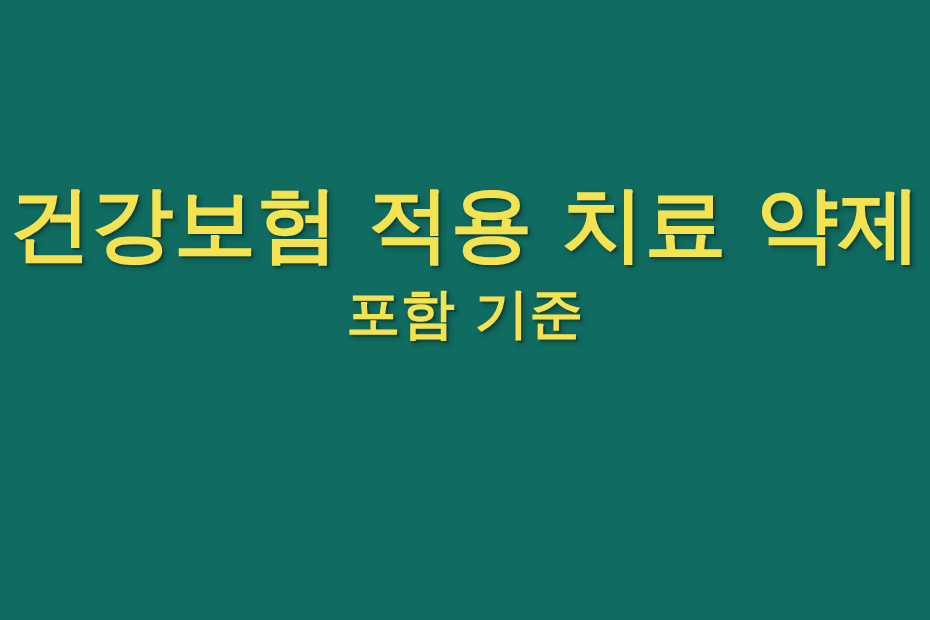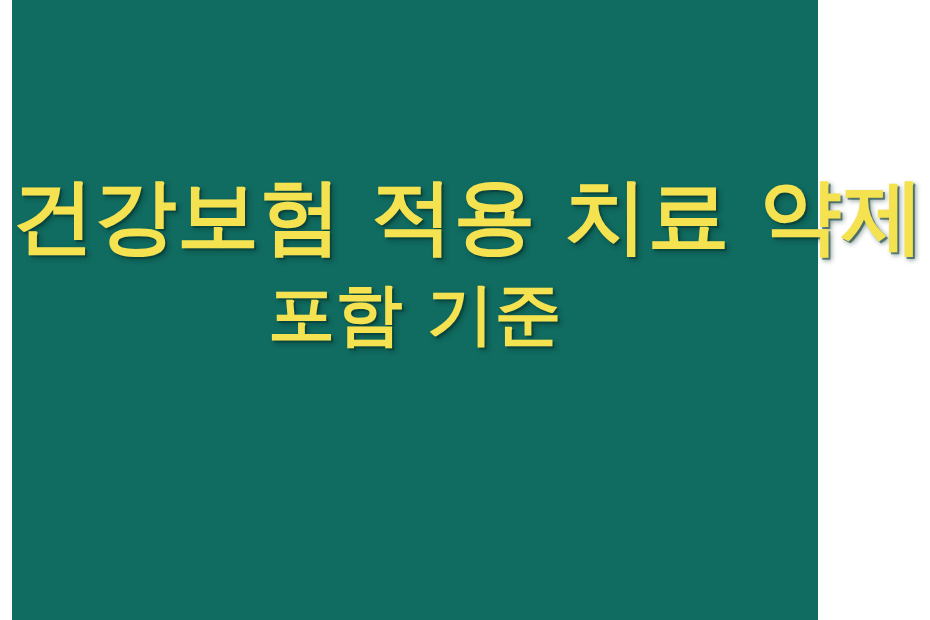--- a/index.html
+++ b/index.html
@@ -9,30 +9,29 @@
 
   body {
     width: 930px;
     height: 620px;
     overflow: hidden;
     font-family: "Liberation Sans", sans-serif;
   }
 
   #title-card {
     position: relative;
-    width: 806px;
+    width: 930px;
     height: 620px;
     background: #106B60;
     display: flex;
     flex-direction: column;
     align-items: center;
     justify-content: center;
     box-sizing: border-box;
     user-select: none;
-    margin-left: 12px;
   }
 
   #title-block {
     width: 100%;
     text-align: center;
     
     margin-top: -100px;
   }
 
   .title-line {
@@ -47,21 +46,21 @@
     text-shadow:
        2px 2px 0 rgba(8, 58, 52, 0.55),
        3px 3px 5px rgba(6, 46, 41, 0.45);
   }
 
   #title-line-1 {
     font-size: 82px;
   }
 
   #title-line-2 {
-    font-size: 67px;
+    font-size: 54px;
   }
 </style>
 </head>
 <body>
 
 <div id="title-card" style="background: rgb(16, 107, 96);">
 
   <div id="title-block">
     <span class="title-line" id="title-line-1" style="color: rgb(245, 226, 81);">건강보험 적용 치료 약제</span>
     <span class="title-line" id="title-line-2" style="color: rgb(245, 226, 81);">포함 기준</span>

